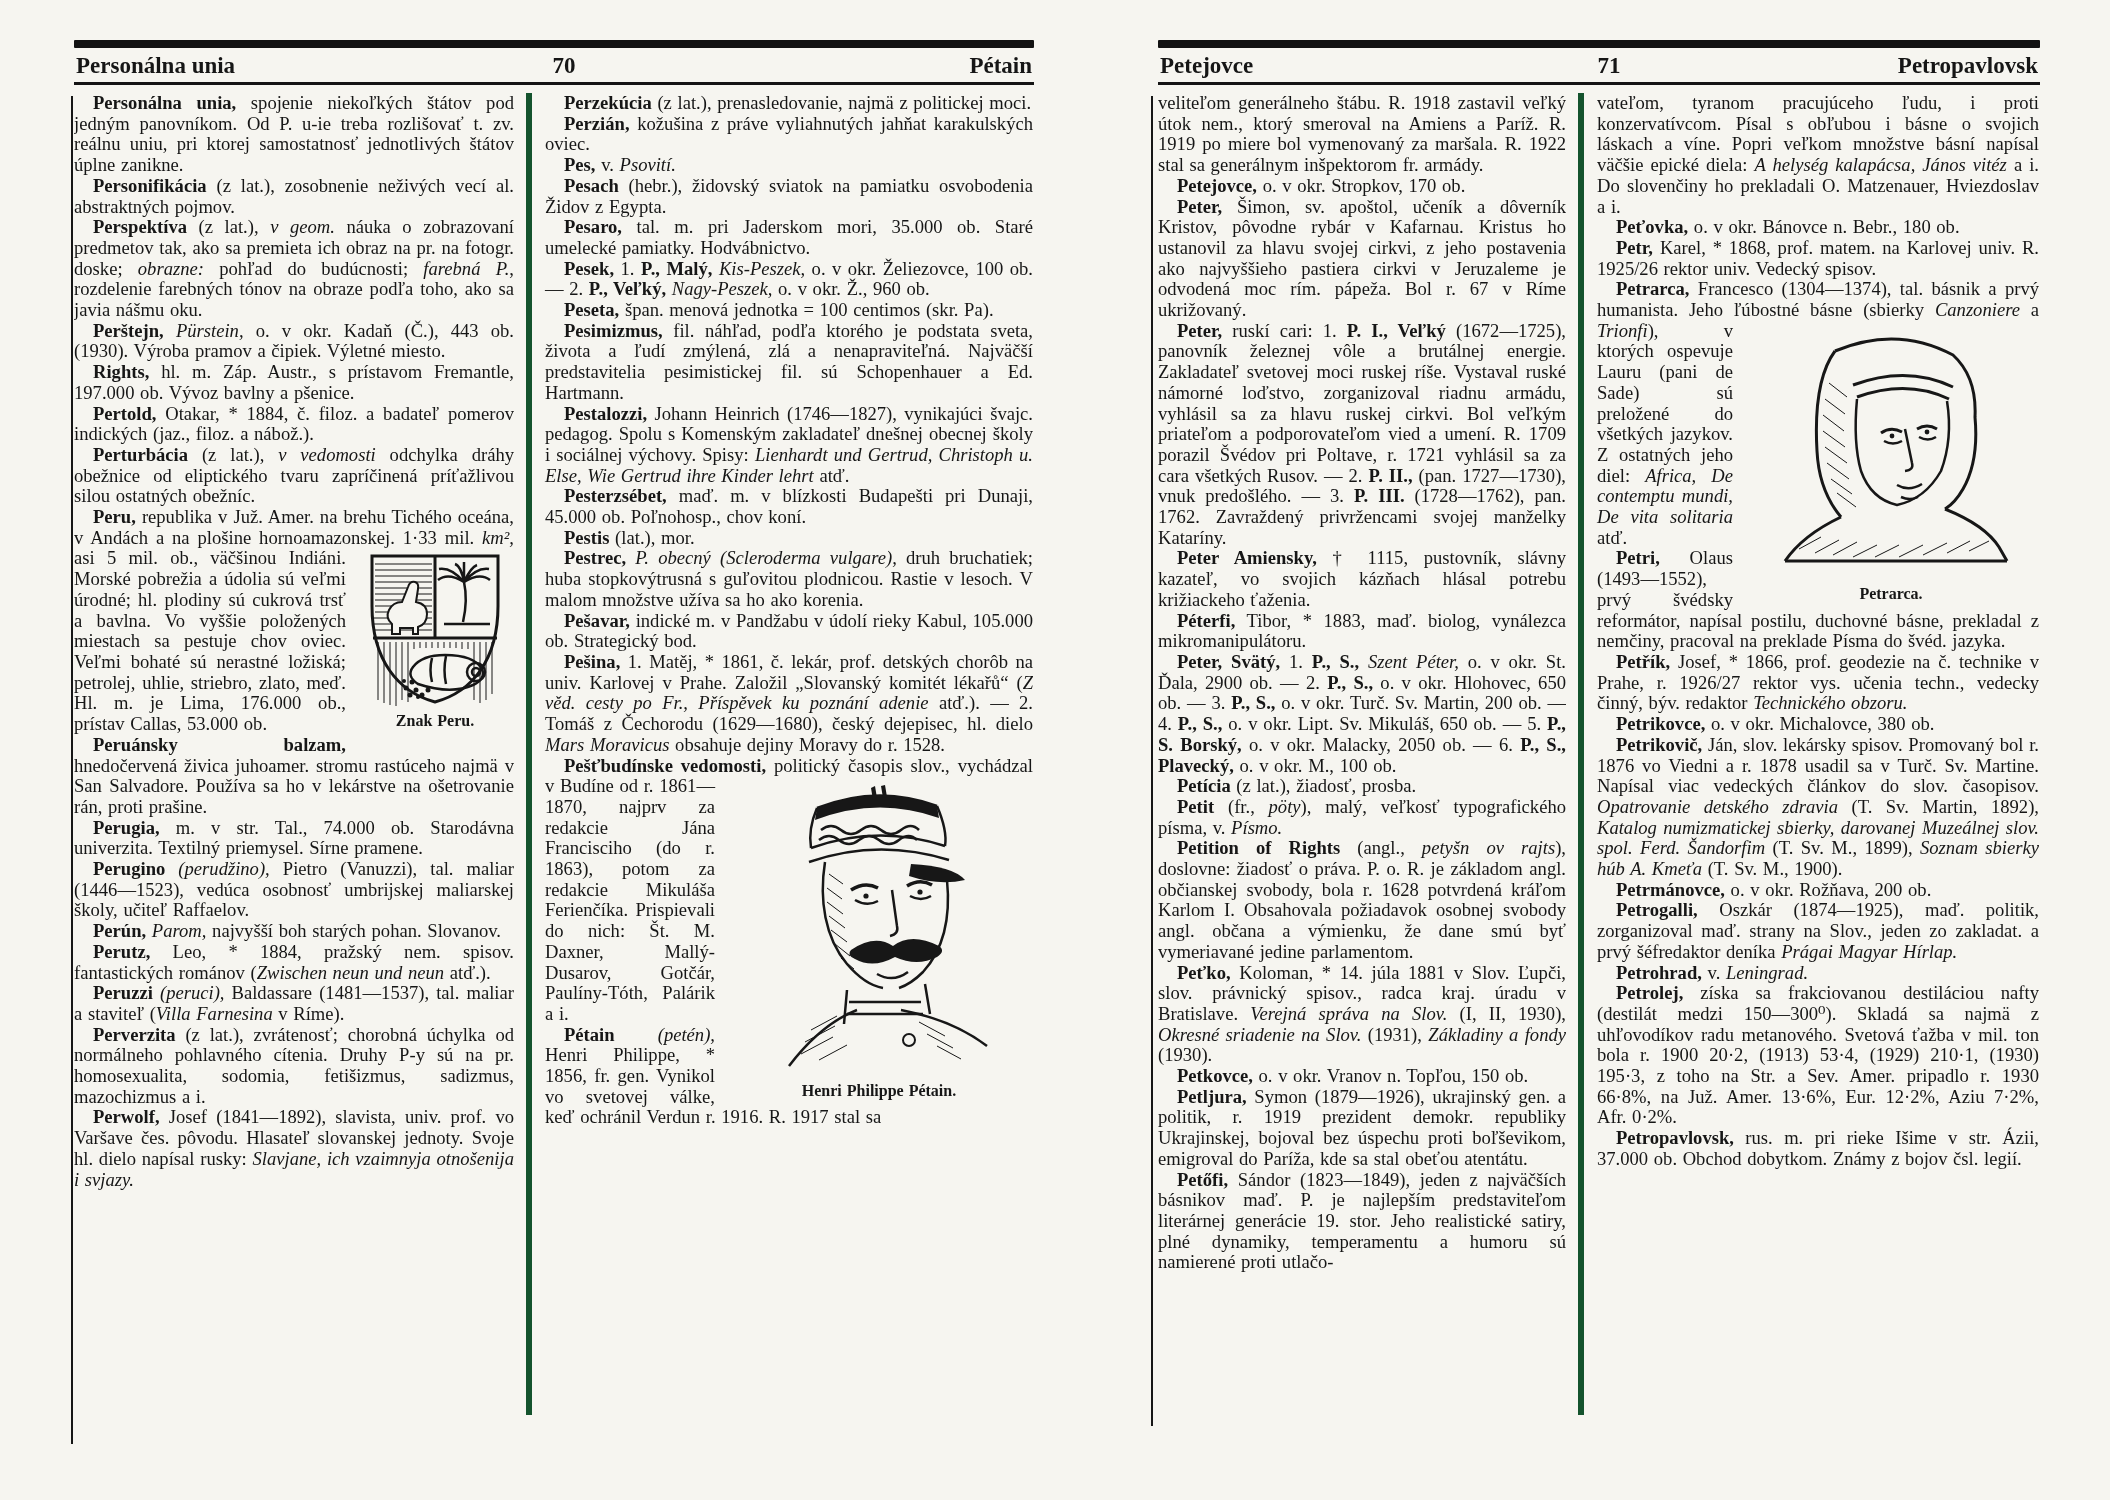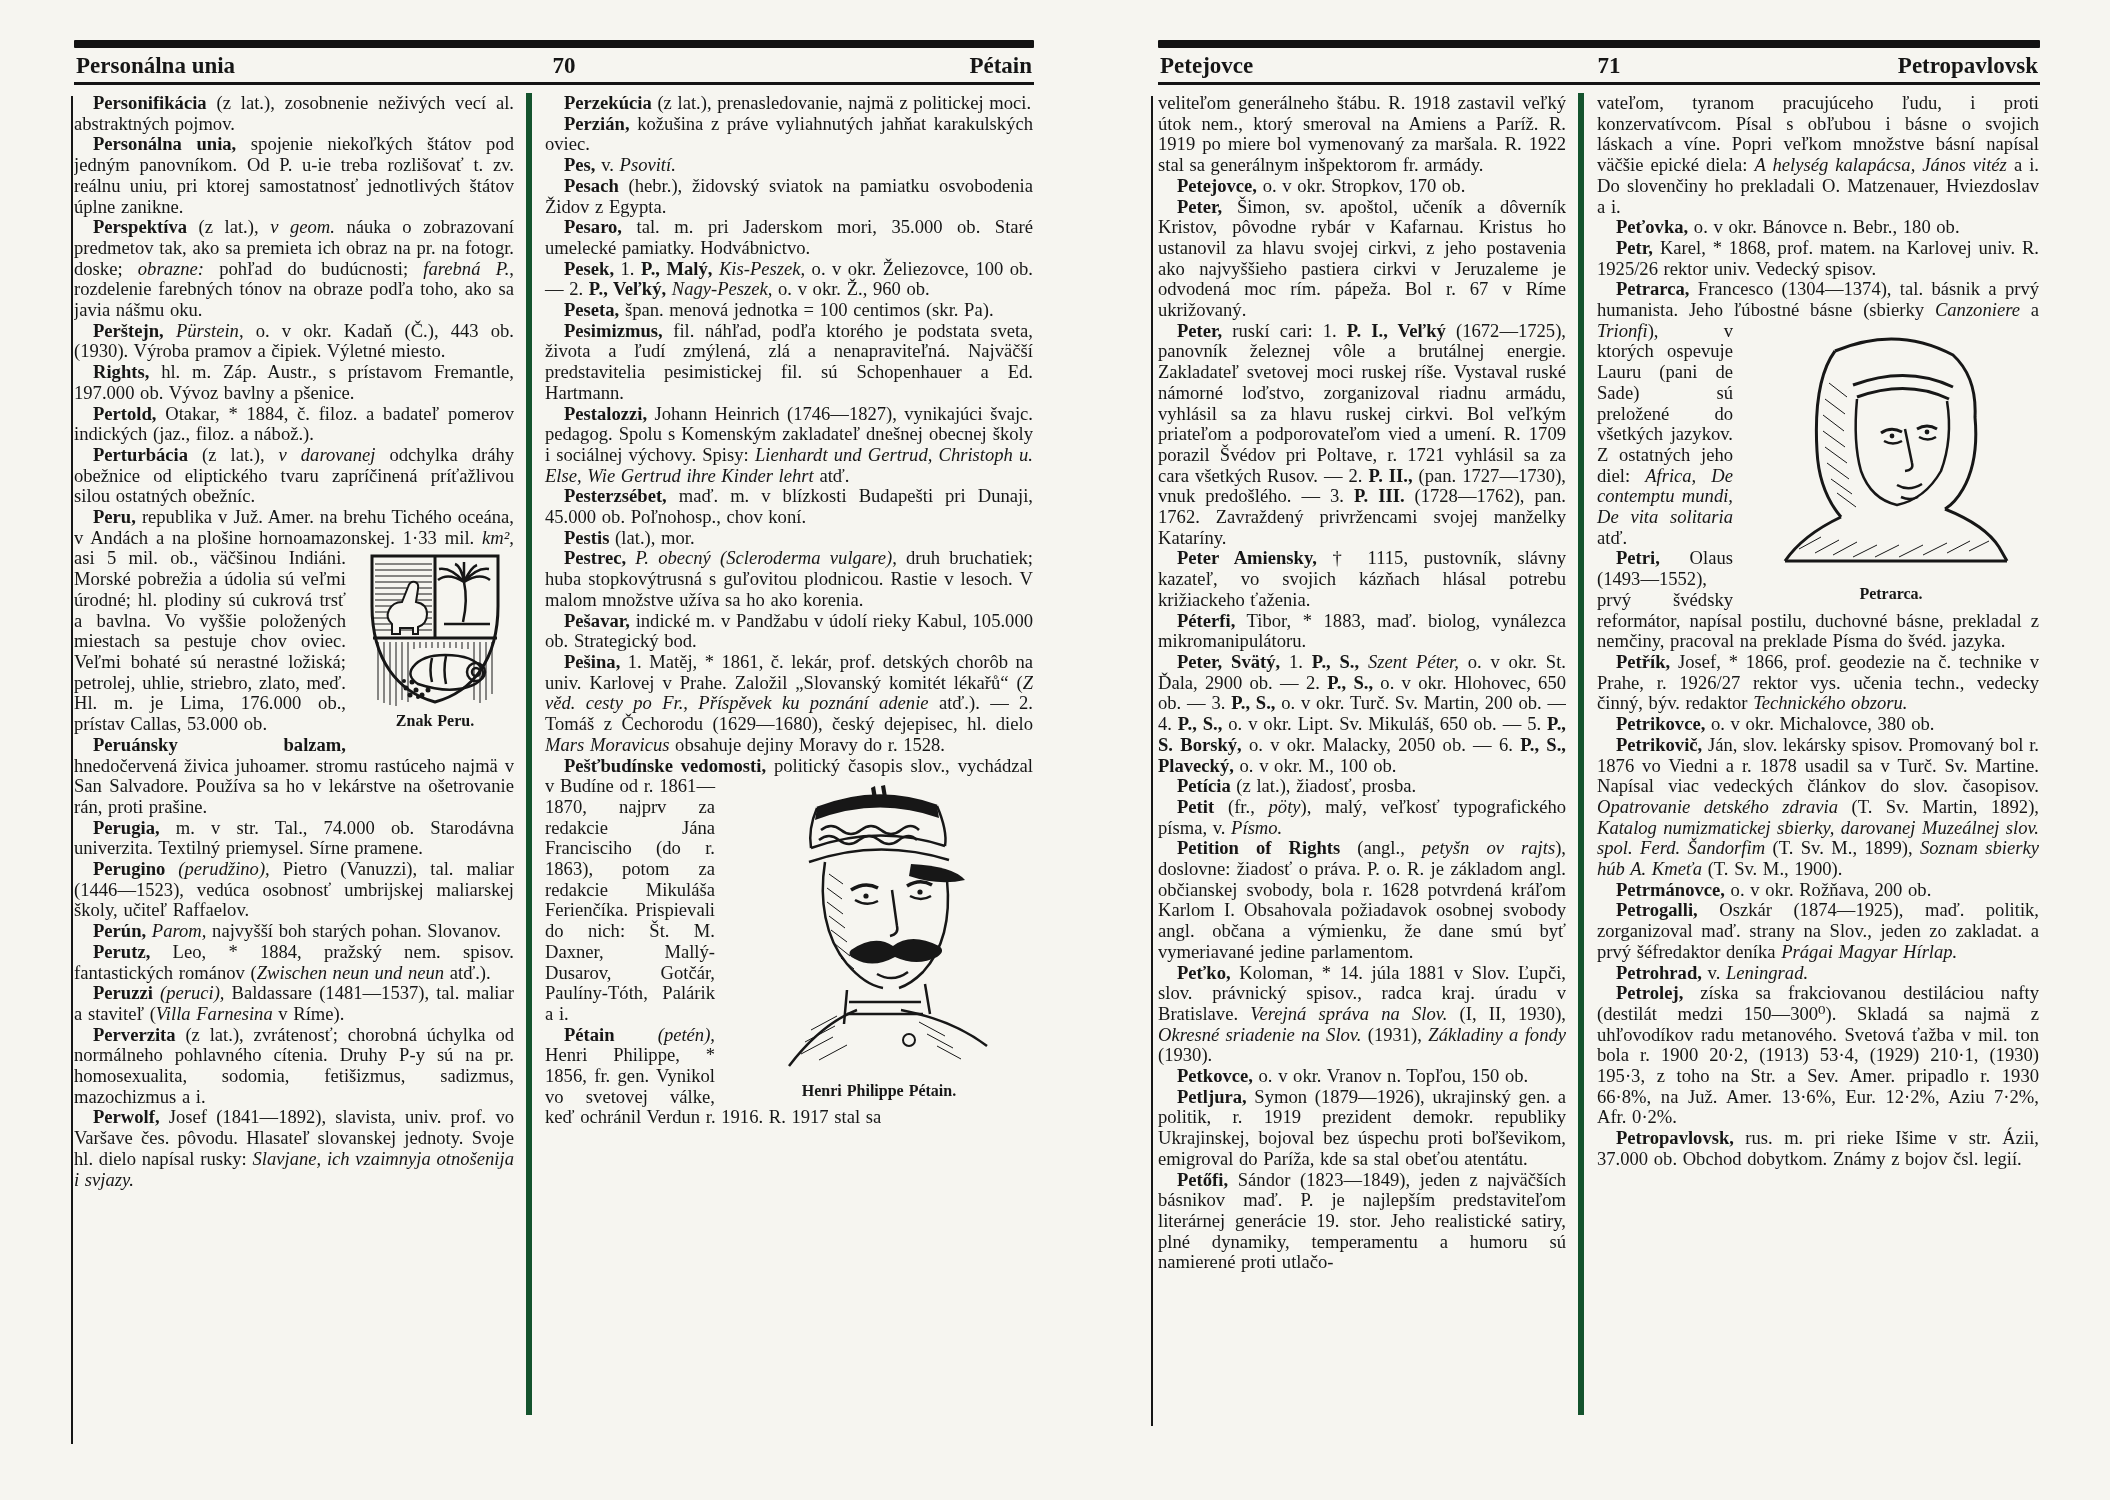--- a/index.html
+++ b/index.html
@@ -53,27 +53,27 @@
 <div class="page" id="page-l">
   <div class="topbar"></div>
   <div class="pghead">
     <span class="hl">Personálna unia</span>
     <span class="hc">70</span>
     <span class="hr">Pétain</span>
   </div>
   <div class="headrule"></div>
   <div class="cols">
     <div class="col colA">
+        <p class="entry"><span class="b">Personálna unia,</span><span class="r"> spojenie niekoľkých štátov pod jedným panovníkom. Od P. u-ie treba rozlišovať t. zv. reálnu uniu, pri ktorej samostatnosť jednotlivých štátov úplne zanikne.</span></p>
         <p class="entry"><span class="b">Personifikácia</span><span class="r"> (z lat.), zosobnenie neživých vecí al. abstraktných pojmov.</span></p>
-        <p class="entry"><span class="b">Personálna unia,</span><span class="r"> spojenie niekoľkých štátov pod jedným panovníkom. Od P. u-ie treba rozlišovať t. zv. reálnu uniu, pri ktorej samostatnosť jednotlivých štátov úplne zanikne.</span></p>
         <p class="entry"><span class="b">Perspektíva</span><span class="r"> (z lat.), </span><span class="i">v geom.</span><span class="r"> náuka o zobrazovaní predmetov tak, ako sa premieta ich obraz na pr. na fotogr. doske; </span><span class="i">obrazne:</span><span class="r"> pohľad do budúcnosti; </span><span class="i">farebná P.</span><span class="r">, rozdelenie farebných tónov na obraze podľa toho, ako sa javia nášmu oku.</span></p>
         <p class="entry"><span class="b">Perštejn,</span><span class="i"> Pürstein,</span><span class="r"> o. v okr. Kadaň (Č.), 443 ob. (1930). Výroba pramov a čipiek. Výletné miesto.</span></p>
         <p class="entry"><span class="b">Rights,</span><span class="r"> hl. m. Záp. Austr., s prístavom Fremantle, 197.000 ob. Vývoz bavlny a pšenice.</span></p>
         <p class="entry"><span class="b">Pertold,</span><span class="r"> Otakar, * 1884, č. filoz. a badateľ pomerov indických (jaz., filoz. a nábož.).</span></p>
-        <p class="entry"><span class="b">Perturbácia</span><span class="r"> (z lat.), </span><span class="i">v darovanej</span><span class="r"> odchylka dráhy obežnice od eliptického tvaru zapríčinená príťažlivou silou ostatných obežníc.</span></p>
+        <p class="entry"><span class="b">Perturbácia</span><span class="r"> (z lat.), </span><span class="i">v vedomosti</span><span class="r"> odchylka dráhy obežnice od eliptického tvaru zapríčinená príťažlivou silou ostatných obežníc.</span></p>
         <p class="entry"><span class="b">Peru,</span><span class="r"> republika v Juž. Amer. na brehu Tichého oceána, v Andách a na plošine hornoamazonskej. </span><span class="figure" style="width:158px">
     <svg width="150" height="158" viewBox="0 0 150 158">
       <g fill="none" stroke="#161616" stroke-width="3">
         <path d="M12 6 H138 V56 C138 110 112 142 75 152 C38 142 12 110 12 56 Z"></path>
         <path d="M75 6 V88"></path>
         <path d="M13 88 H137"></path>
       </g>
       <g stroke="#161616" stroke-width="1">
         <path d="M15 14 H72 M15 20 H72 M15 26 H72 M15 32 H72 M15 38 H72 M15 44 H72 M15 50 H72 M15 56 H72 M15 62 H72 M14 68 H72 M14 74 H72 M14 80 H72"></path>
         <path d="M18 92 V150 M24 92 V153 M30 92 V155 M36 92 V156 M42 92 V150 M48 92 V152 M114 92 V150 M120 92 V153 M126 92 V150 M132 92 V144 M108 92 V99 M54 92 V99 M60 92 V98 M66 92 V98 M72 92 V98 M78 92 V98 M84 92 V98 M90 92 V98 M96 92 V98 M102 92 V99"></path>

